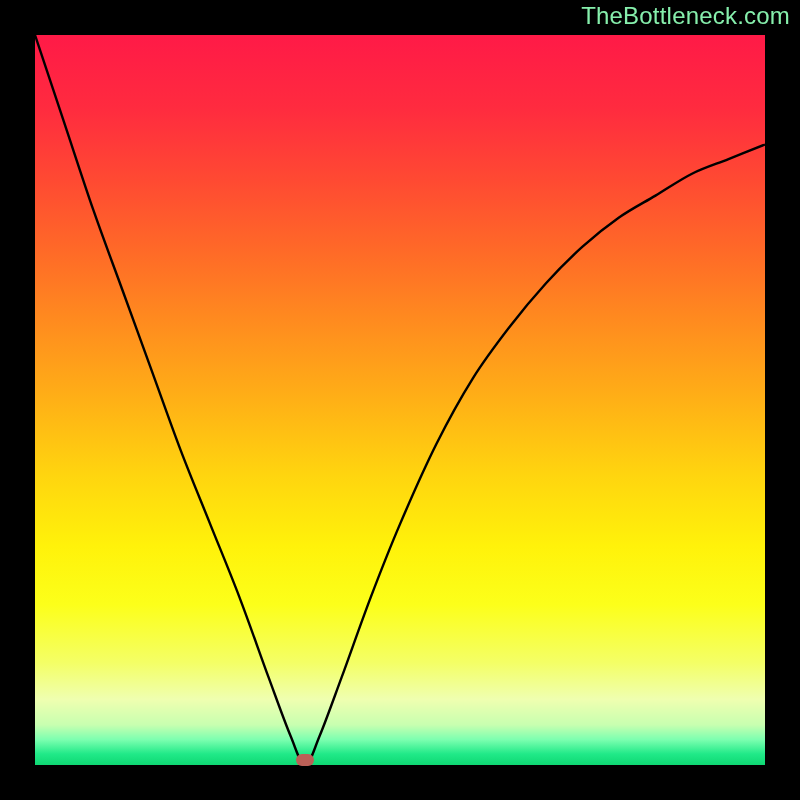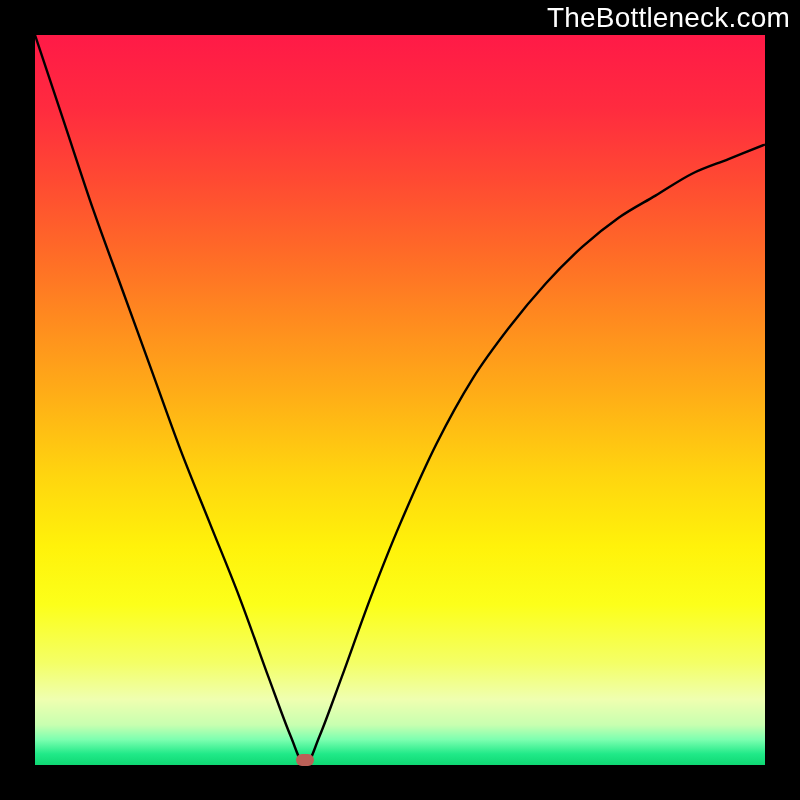--- a/index.html
+++ b/index.html
@@ -16,23 +16,23 @@
     left: 0;
     top: 0;
     width: 800px;
     height: 800px;
     background: #000;
   }
   .watermark {
     position: absolute;
     top: 2px;
     right: 10px;
-    font-size: 28px;
+    font-size: 24px;
     font-weight: 500;
-    color: #ffffff;
+    color: #86efac;
     letter-spacing: 0.2px;
     font-family: Arial, Helvetica, sans-serif;
   }
   .plot-area {
     position: absolute;
     left: 35px;
     top: 35px;
     width: 730px;
     height: 730px;
   }

